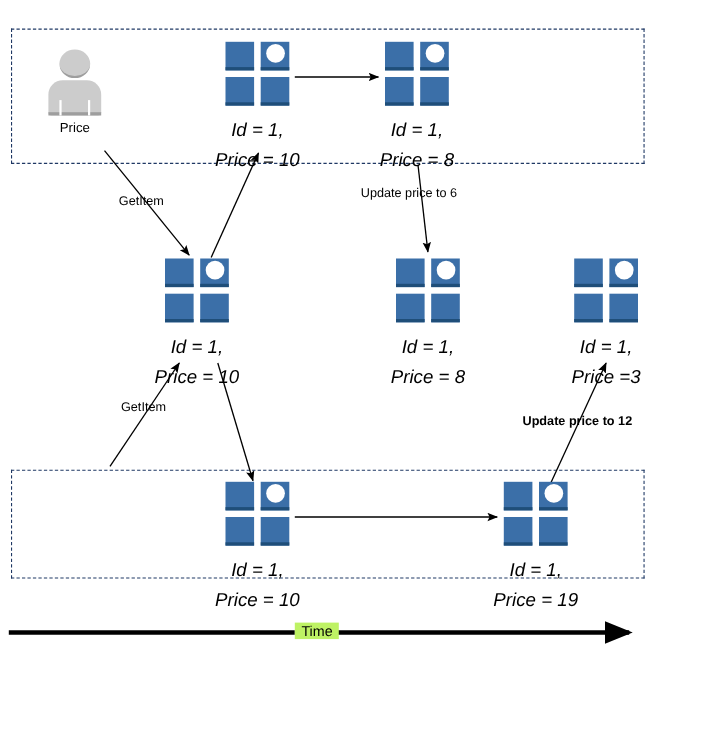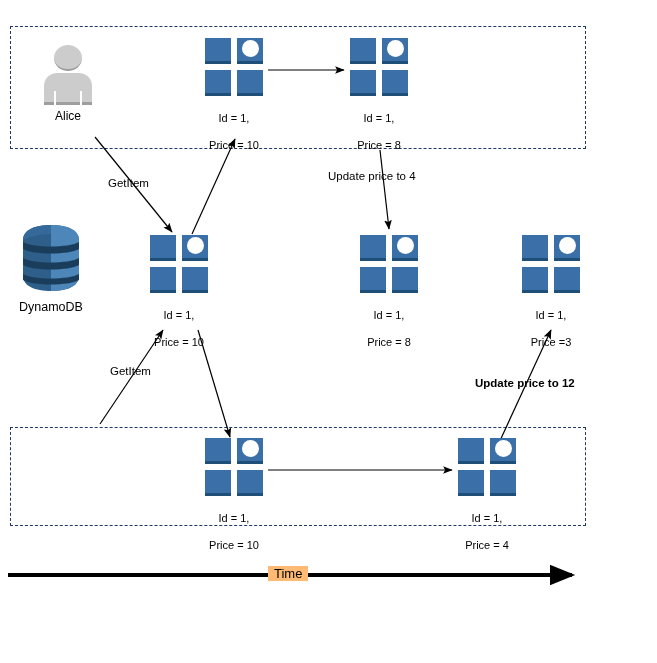--- a/index.html
+++ b/index.html
@@ -59,24 +59,25 @@
     margin-top: -8.5px;
     background: #ffffff;
     border-radius: 50%;
   }
   .item-label {
     position: absolute;
     top: 60px;
     left: -26px;
     width: 110px;
     text-align: center;
-    font-size: 11px;
+    font-size: 17px;
     line-height: 13.5px;
     color: #000000;
     white-space: pre-line;
+    font-style: italic;
   }
 
   
   .actor {
     position: absolute;
     width: 64px;
     text-align: center;
   }
   .actor-glyph {
     position: relative;
@@ -150,21 +151,21 @@
     position: absolute;
     font-size: 11.5px;
     color: #000000;
     white-space: nowrap;
   }
 
   
   .time-label {
     position: absolute;
     font-size: 13px;
-    background: #fdba74;
+    background: #bef264;
     padding: 0 6px;
     color: #000000;
   }
 
   svg.layer {
     position: absolute;
     left: 0;
     top: 0;
     width: 657px;
     height: 663px;
@@ -209,21 +210,21 @@
     <line x1="300" y1="575" x2="572" y2="575" stroke="#000000" stroke-width="4" marker-end="url(#arwbig)"></line>
   </svg>
 
   <div class="actor" style="left:36px; top:45px;">
     <div class="actor-glyph">
       <div class="actor-head"></div>
       <div class="actor-body"></div>
       <div class="actor-gap l"></div>
       <div class="actor-gap r"></div>
     </div>
-    <div class="actor-name">Alice</div>
+    <div class="actor-name">Price</div>
   </div>
 
   <div class="item" style="left:205px; top:38px;">
     <div class="item-grid">
       <div class="cell tl"></div>
       <div class="cell tr">
           <span class="dot"></span>
         </div>
       <div class="cell bl"></div>
       <div class="cell br"></div>
@@ -242,36 +243,20 @@
         </div>
       <div class="cell bl"></div>
       <div class="cell br"></div>
     </div>
     <div class="item-label">
       <span>Id = 1,</span><br>
       <span>Price = 8</span>
     </div>
   </div>
 
-  <div class="db" style="left:8px; top:222px;">
-    <div class="db-glyph">
-      <svg viewBox="0 0 72 72" width="72" height="72" xmlns="http://www.w3.org/2000/svg">
-
-        <path d="M8,18 C8,8 20,3 36,3 C52,3 64,8 64,18 L64,54 C64,64 52,69 36,69 C20,69 8,64 8,54 Z" fill="#2E5F8A"></path>
-        <path d="M36,3 C52,3 64,8 64,18 L64,54 C64,64 52,69 36,69 Z" fill="#4D86B8"></path>
-
-        <path d="M8,20 C18,26 54,26 64,20 L64,27 C54,33 18,33 8,27 Z" fill="#1B3D5C"></path>
-        <path d="M8,36 C18,42 54,42 64,36 L64,43 C54,49 18,49 8,43 Z" fill="#1B3D5C"></path>
-        <path d="M8,52 C18,58 54,58 64,52 L64,58 C54,64 18,64 8,58 Z" fill="#1B3D5C"></path>
-
-        <path d="M8,18 C8,8 20,3 36,3 L36,12 C24,12 14,15 8,18 Z" fill="#35699A"></path>
-      </svg>
-    </div>
-    <div class="db-name">DynamoDB</div>
-  </div>
 
   <div class="item" style="left:150px; top:235px;">
     <div class="item-grid">
       <div class="cell tl"></div>
       <div class="cell tr">
           <span class="dot"></span>
         </div>
       <div class="cell bl"></div>
       <div class="cell br"></div>
     </div>
@@ -331,27 +316,27 @@
     <div class="item-grid">
       <div class="cell tl"></div>
       <div class="cell tr">
           <span class="dot"></span>
         </div>
       <div class="cell bl"></div>
       <div class="cell br"></div>
     </div>
     <div class="item-label">
       <span>Id = 1,</span><br>
-      <span>Price = 4</span>
+      <span>Price = 19</span>
     </div>
   </div>
 
   <div class="edge-label" style="left:108px; top:177px;">GetItem</div>
 
-  <div class="edge-label" style="left:328px; top:170px;">Update price to 4</div>
+  <div class="edge-label" style="left:328px; top:170px;">Update price to 6</div>
 
   <div class="edge-label" style="left:110px; top:365px;">GetItem</div>
 
   <div class="edge-label" style="left:475px; top:377px;font-weight:bold;">Update price to 12</div>
 
   <div class="time-label" style="left:268px; top:566px;">Time</div>
 
 </div>
 
 </body></html>

